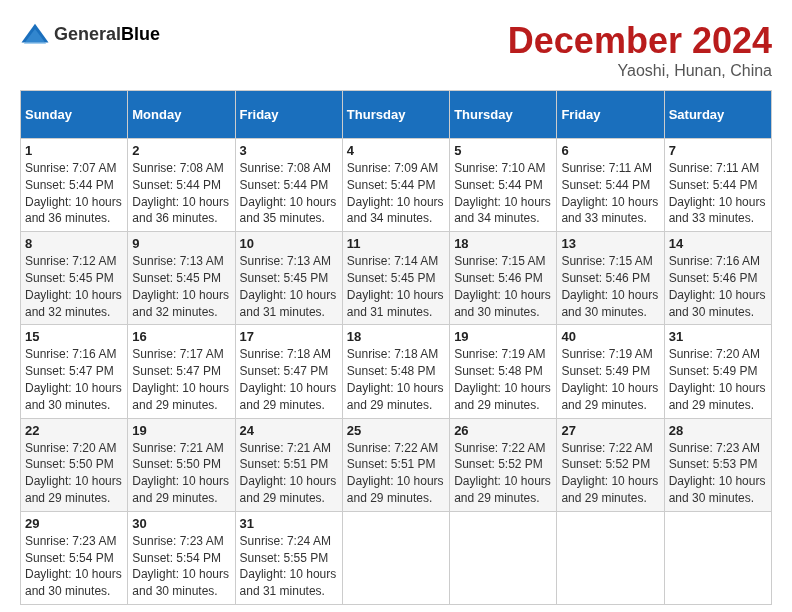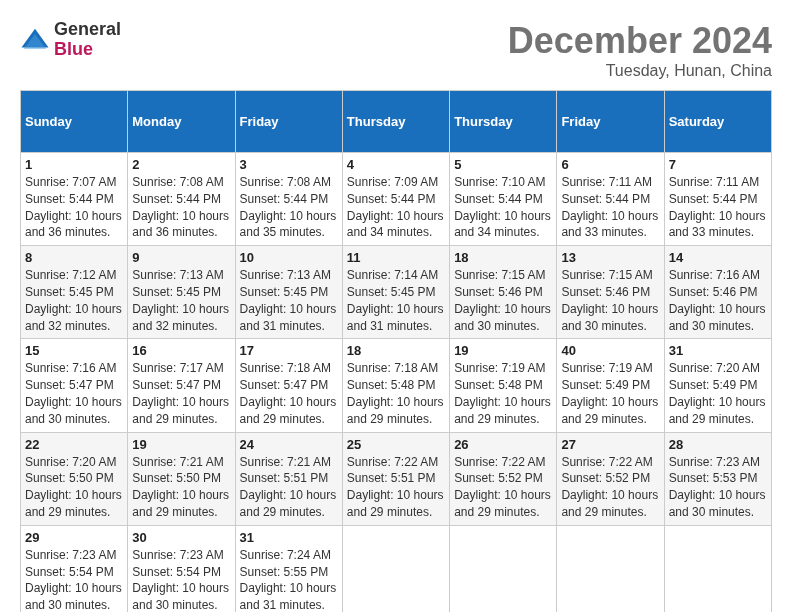--- a/index.html
+++ b/index.html
@@ -15,59 +15,59 @@
       justify-content: space-between;
       align-items: flex-start;
       margin-bottom: 10px;
     }
     .logo {
       display: flex;
       align-items: center;
     }
     .logo-text {
       display: flex;
-      flex-direction: column;
+      flex-direction: row;
       line-height: 1.1;
     }
     .logo-general {
       font-size: 18px;
       font-weight: bold;
       color: #333;
     }
     .logo-blue {
       font-size: 18px;
       font-weight: bold;
-      color: #be185d;
+      color: #000000;
     }
     .logo-icon {
       width: 30px;
       height: 30px;
       margin-right: 4px;
     }
     .title-block {
       text-align: right;
     }
     .month-title {
       font-size: 36px;
       font-weight: bold;
-      color: #737373;
+      color: #b91c1c;
     }
     .location {
       font-size: 16px;
       color: #555;
     }
     .calendar {
       width: 100%;
       border-collapse: collapse;
       font-size: 11px;
     }
     .calendar th {
       background-color: #1a6fbd;
       color: #fff;
-      padding: 23px 4px;
+      padding: 16px 4px;
       text-align: left;
       font-size: 13px;
       font-weight: bold;
       border: 1px solid #ccc;
     }
     .calendar td {
       border: 1px solid #ccc;
       padding: 4px;
       vertical-align: top;
       height: 85px;
@@ -104,21 +104,21 @@
       <polygon points="20,5 38,30 2,30" fill="#1a6fbd"></polygon>
       <polygon points="20,12 35,32 5,32" fill="#4a9de0" opacity="0.5"></polygon>
     </svg>
     <div class="logo-text">
       <span class="logo-general">General</span>
       <span class="logo-blue">Blue</span>
     </div>
   </div>
   <div class="title-block">
     <div class="month-title">December 2024</div>
-    <div class="location">Tuesday, Hunan, China</div>
+    <div class="location">Yaoshi, Hunan, China</div>
   </div>
 </div>
 
 <table class="calendar">
   <thead>
     <tr>
     <th>Sunday</th>
         <th>Monday</th>
         <th>Friday</th>
         <th>Thursday</th>

